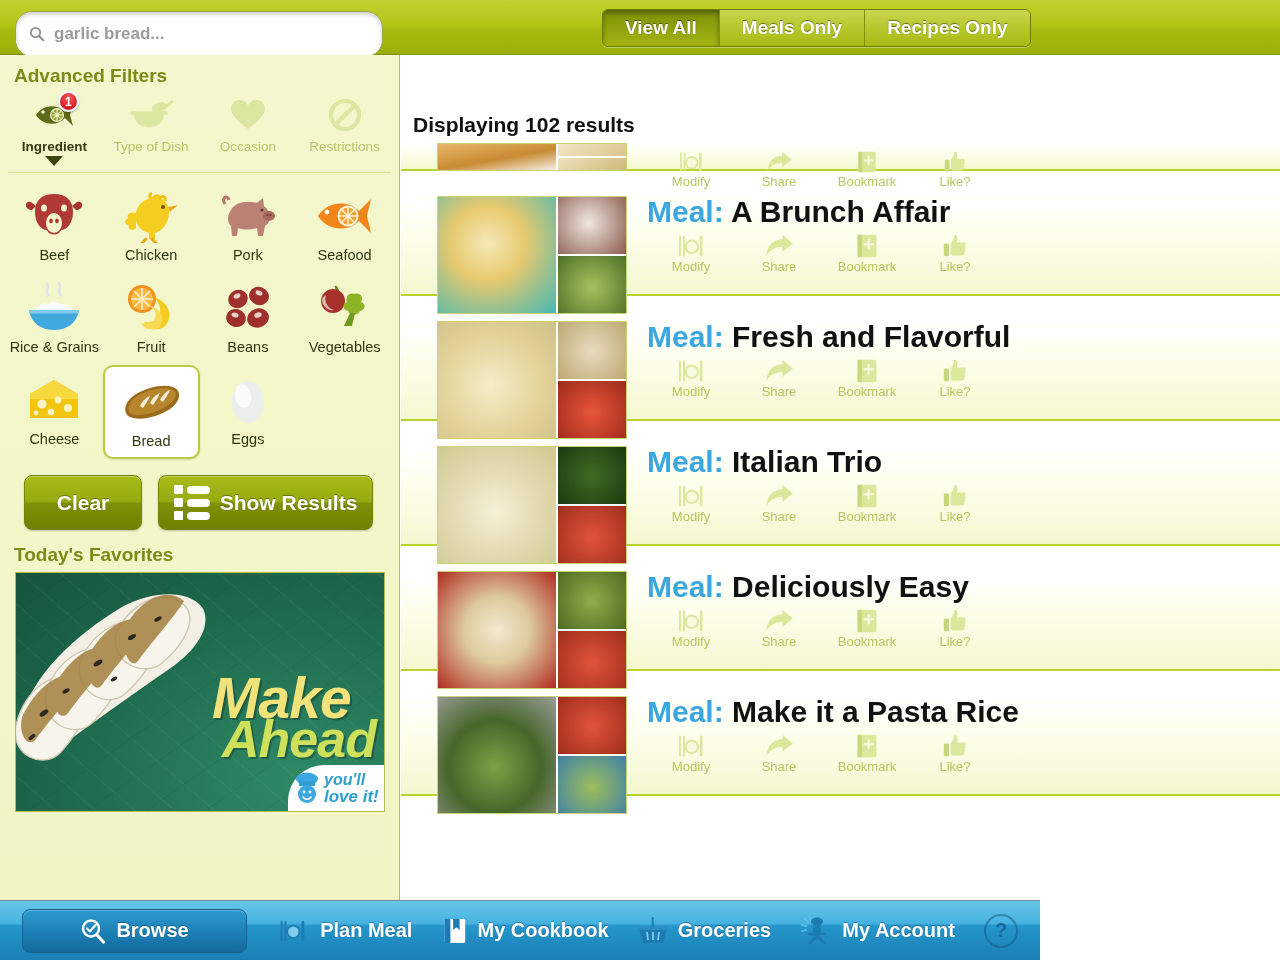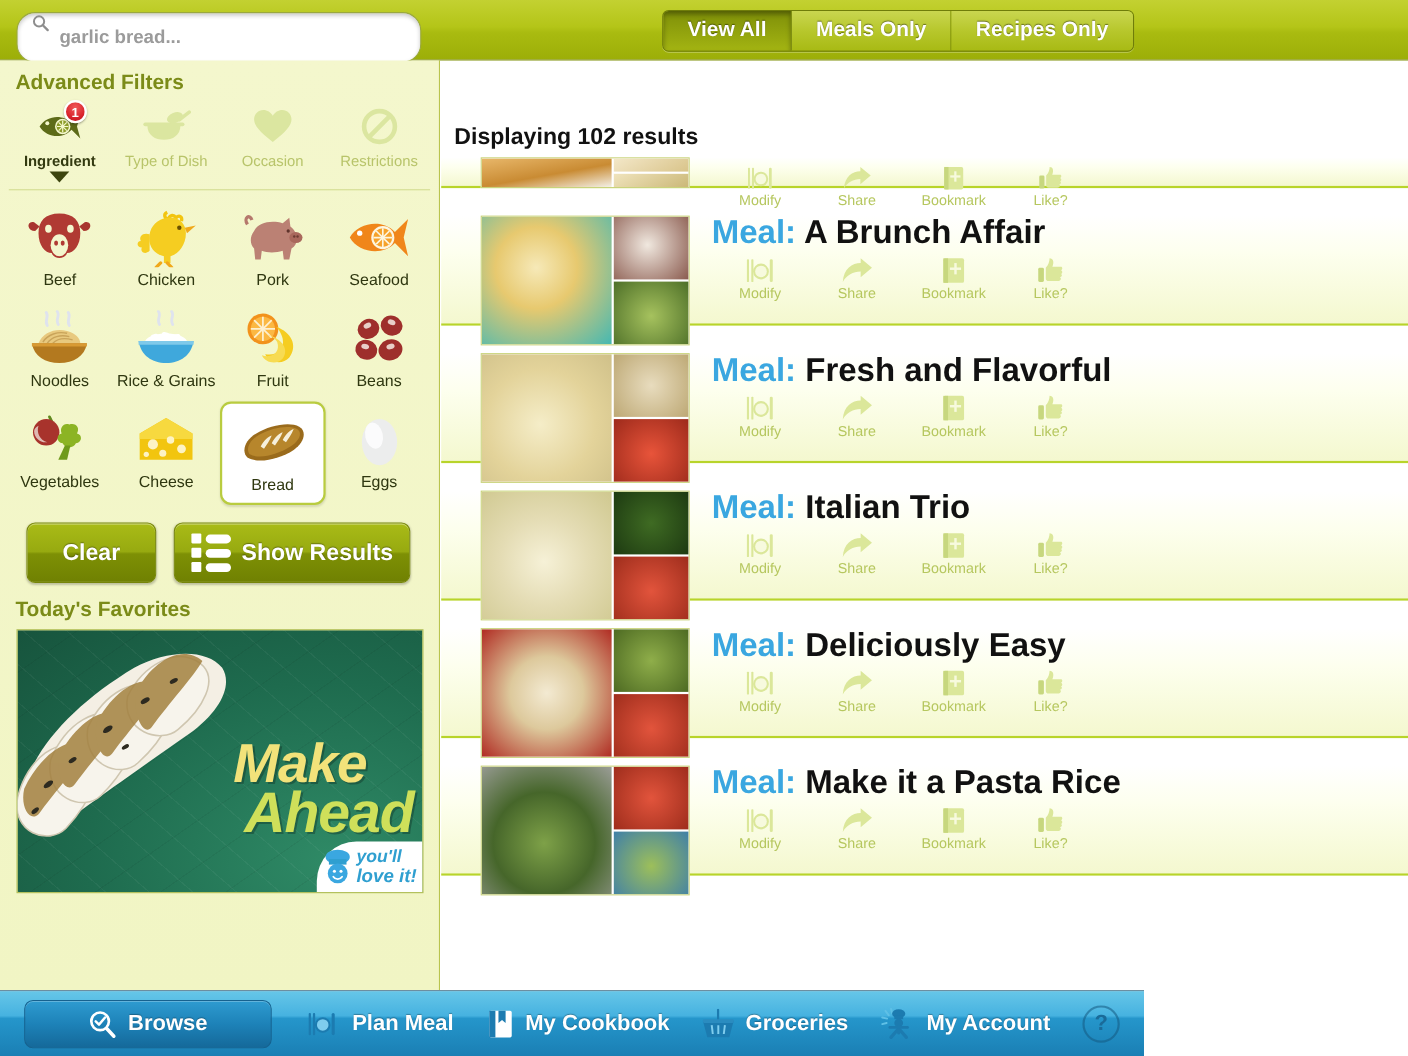--- a/index.html
+++ b/index.html
@@ -17,21 +17,21 @@
     position: absolute; left: 0; top: 0; width: 1280px; height: 55px;
     background: linear-gradient(to bottom, #c3d131 0%, #b4c518 45%, #a9bb10 55%, #9cae08 100%);
     border-bottom: 1px solid #7e8f06;
   }
   .search-wrap {
     position: absolute; left: 15px; top: 11px; width: 368px; height: 46px;
     background: #ffffff;
     border-radius: 17px;
     border: 1px solid #9aa840;
     box-shadow: inset 0 2px 4px rgba(0,0,0,0.22);
-    display: flex; 
+    display: flex; align-items: center;
   }
   .search-icon { margin-left: 12px; width: 18px; height: 18px; flex: none; }
   .search-input {
     flex: 1; border: 0; outline: 0; background: transparent;
     font-family: "Liberation Sans", sans-serif;
     font-size: 17px; font-weight: bold; color: #9b9b9b;
     margin-left: 8px; padding-right: 14px;
   }
   .search-input::placeholder { color: #9b9b9b; }
 
@@ -145,21 +145,21 @@
   }
   .promo-leafveins {
     position: absolute; inset: 0;
     background:
       repeating-linear-gradient(41deg, rgba(255,255,255,0.045) 0 1px, transparent 1px 26px),
       repeating-linear-gradient(-35deg, rgba(0,0,0,0.05) 0 1px, transparent 1px 34px);
   }
   .promo-chicken { position: absolute; left: -14px; top: -6px; width: 230px; height: 250px; }
   .promo-word1 {
     position: absolute; left: 196px; top: 92px;
-    font-size: 50px; font-weight: bold; font-style: italic;
+    font-size: 57px; font-weight: bold; font-style: italic;
     color: #f2e27a; text-shadow: 2px 2px 0 rgba(0,0,0,0.25);
     letter-spacing: -1px;
   }
   .promo-word2 {
     position: absolute; left: 206px; top: 136px;
     font-size: 52px; font-weight: bold; font-style: italic;
     color: #cfe05a; text-shadow: 2px 2px 0 rgba(0,0,0,0.25);
     letter-spacing: -1px;
   }
   .promo-logo {
@@ -367,40 +367,20 @@
               <line x1="34" y1="14.4" x2="34" y2="31.6"></line>
               <line x1="25.4" y1="23" x2="42.6" y2="23"></line>
               <line x1="28" y1="17" x2="40" y2="29"></line>
               <line x1="40" y1="17" x2="28" y2="29"></line>
             </g>
           </svg>
         </div>
         <div class="ing-label">Seafood</div>
       </div>
 
-      <div class="ing-cell">
-        <div class="ing-art">
-          <svg width="62" height="52" viewBox="0 0 62 52">
-            <g stroke="#dfe3ee" stroke-width="2.6" fill="none" stroke-linecap="round">
-              <path d="M20 14 C17 9, 22 6, 19 2"></path>
-              <path d="M30 13 C27 8, 32 5, 29 1"></path>
-              <path d="M40 14 C37 9, 42 6, 39 2"></path>
-            </g>
-            <path d="M12 30 C16 20, 28 16, 38 19 C46 21, 50 26, 50 30 Z" fill="#e8c97e"></path>
-            <g stroke="#c9a45a" stroke-width="1.3" fill="none">
-              <path d="M16 29 C20 22, 30 19, 38 21"></path>
-              <path d="M20 30 C24 24, 32 22, 40 24"></path>
-              <path d="M25 30 C29 26, 36 25, 43 27"></path>
-            </g>
-            <path d="M6 30 L56 30 C54 42, 44 48, 31 48 C18 48, 8 42, 6 30 Z" fill="#b3791f"></path>
-            <path d="M6 30 L56 30 L56 33 L6 33 Z" fill="#d89a33"></path>
-          </svg>
-        </div>
-        <div class="ing-label">Noodles</div>
-      </div>
 
       <div class="ing-cell">
         <div class="ing-art">
           <svg width="62" height="52" viewBox="0 0 62 52">
             <g stroke="#dfe3ee" stroke-width="2.6" fill="none" stroke-linecap="round">
               <path d="M25 13 C22 8, 27 5, 24 1"></path>
               <path d="M37 13 C34 8, 39 5, 36 1"></path>
             </g>
             <path d="M12 28 C16 19, 46 19, 50 28 Z" fill="#ffffff"></path>
             <g fill="#ffffff">

